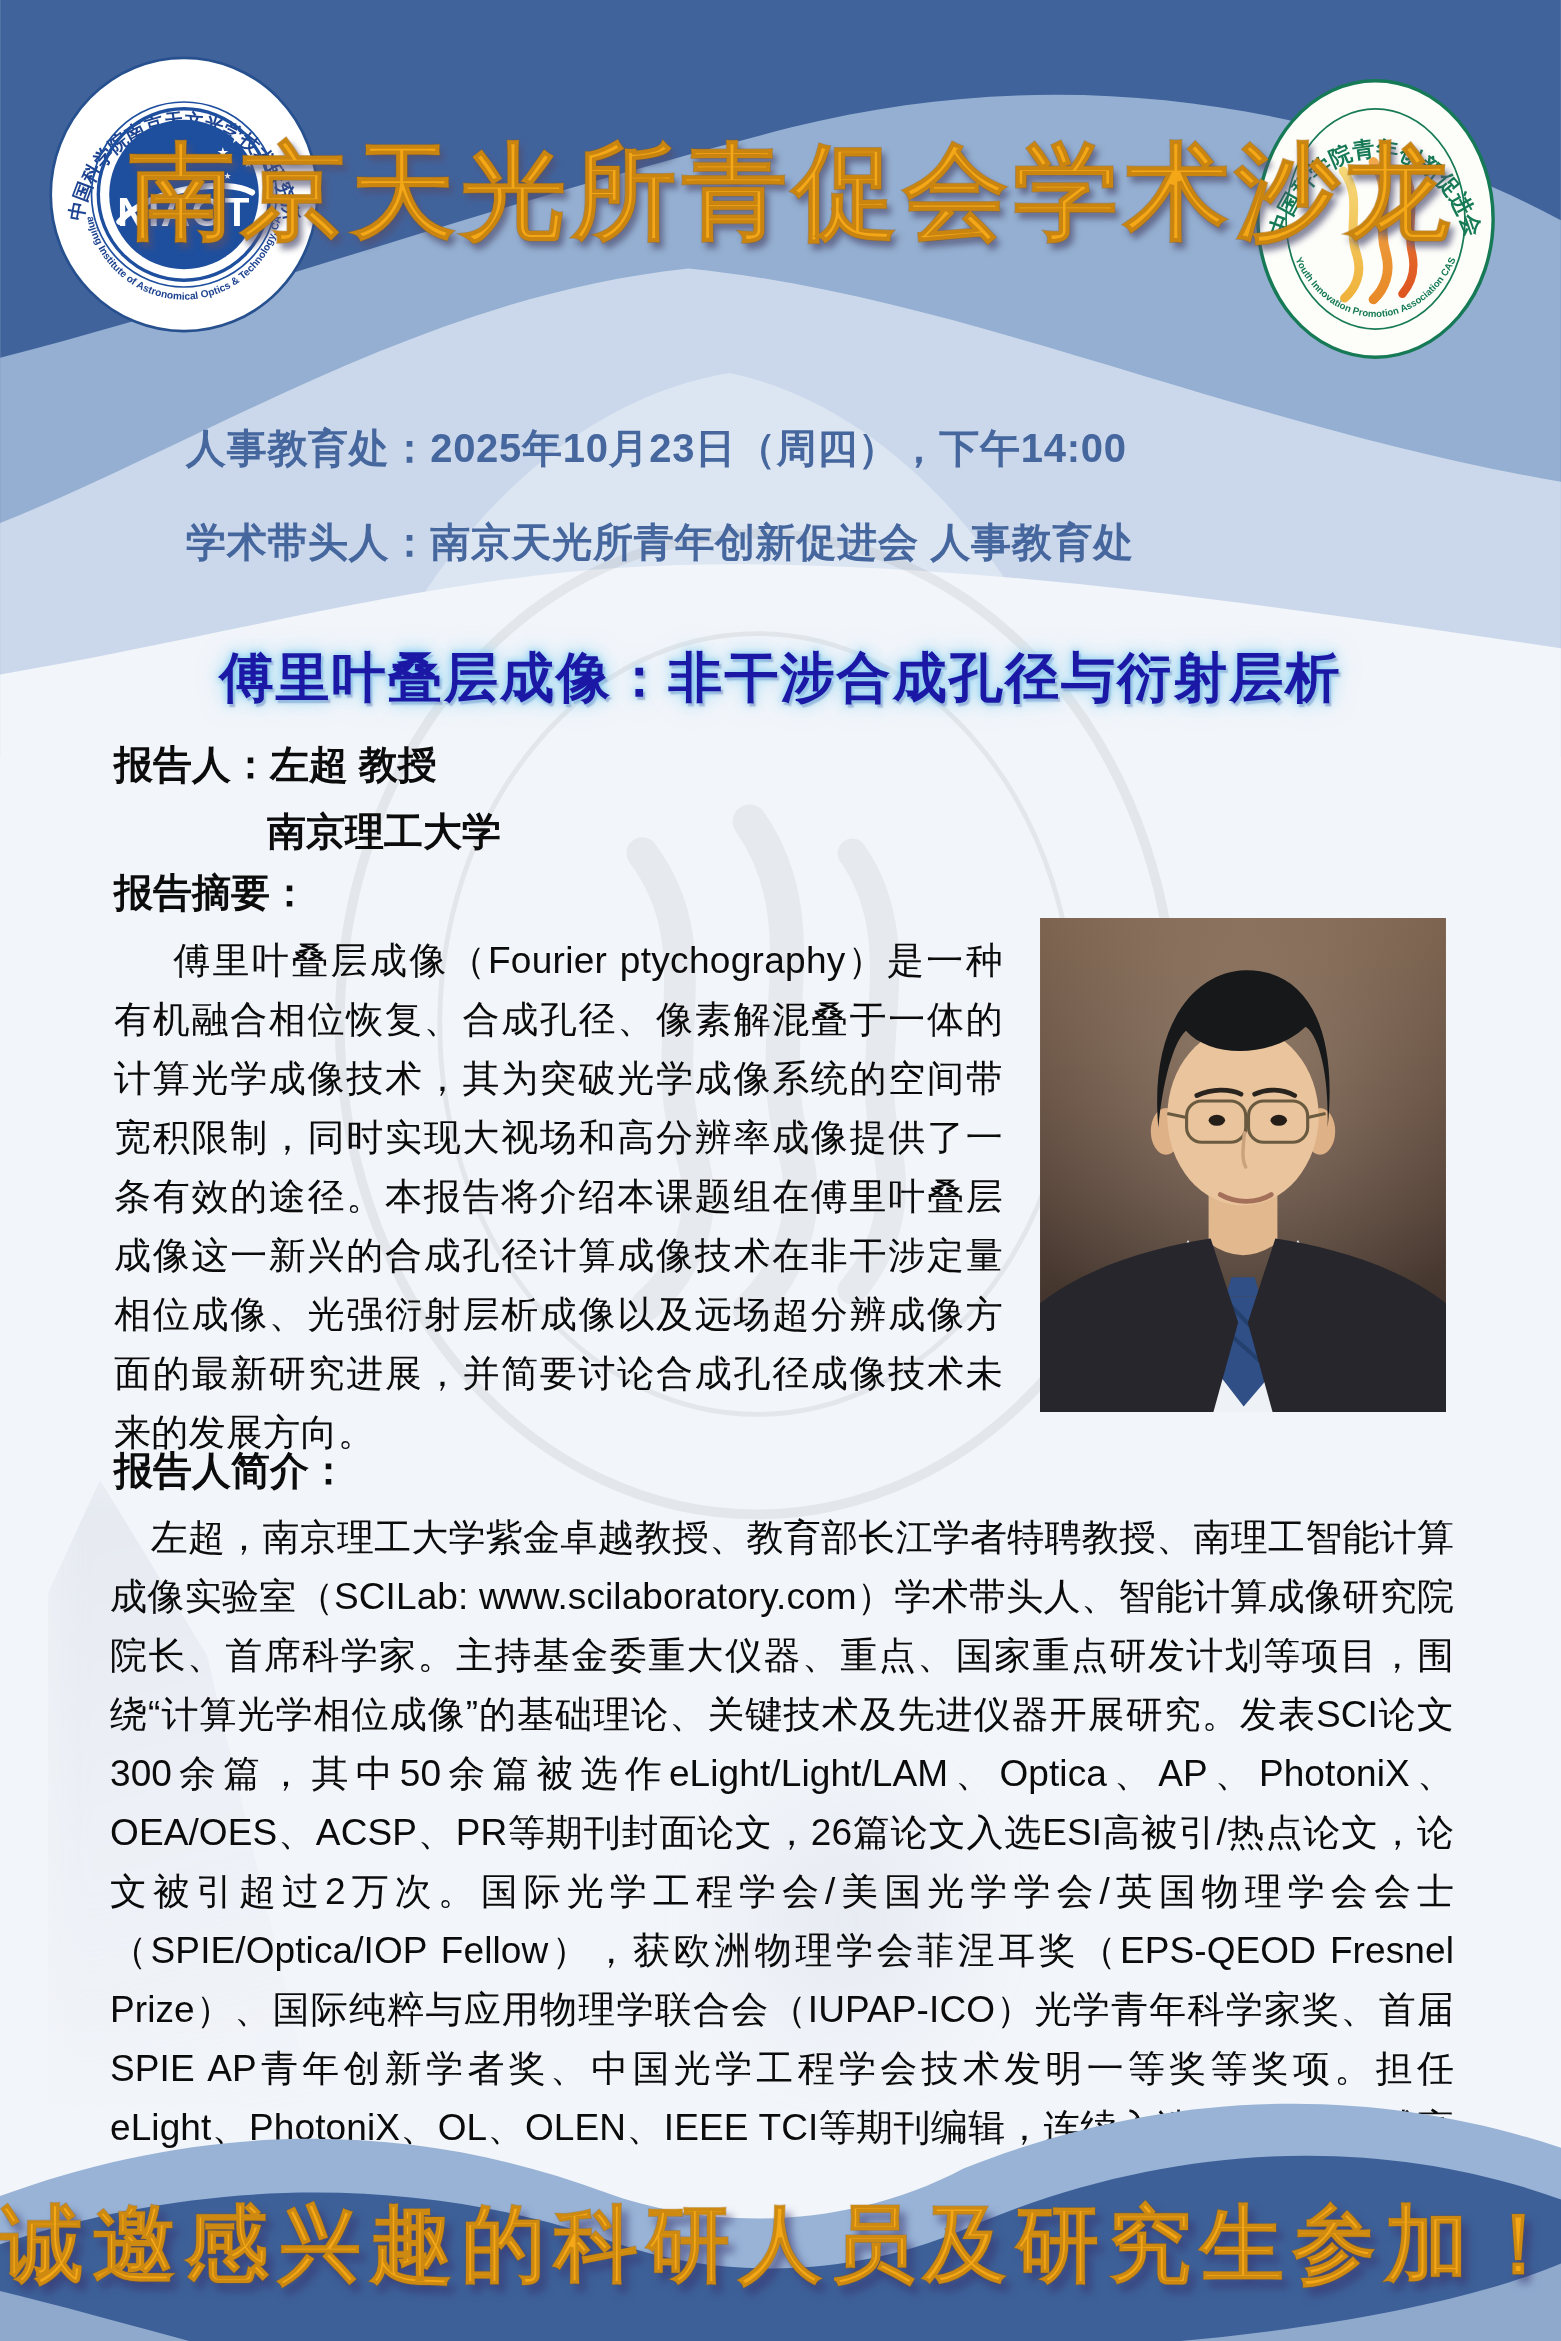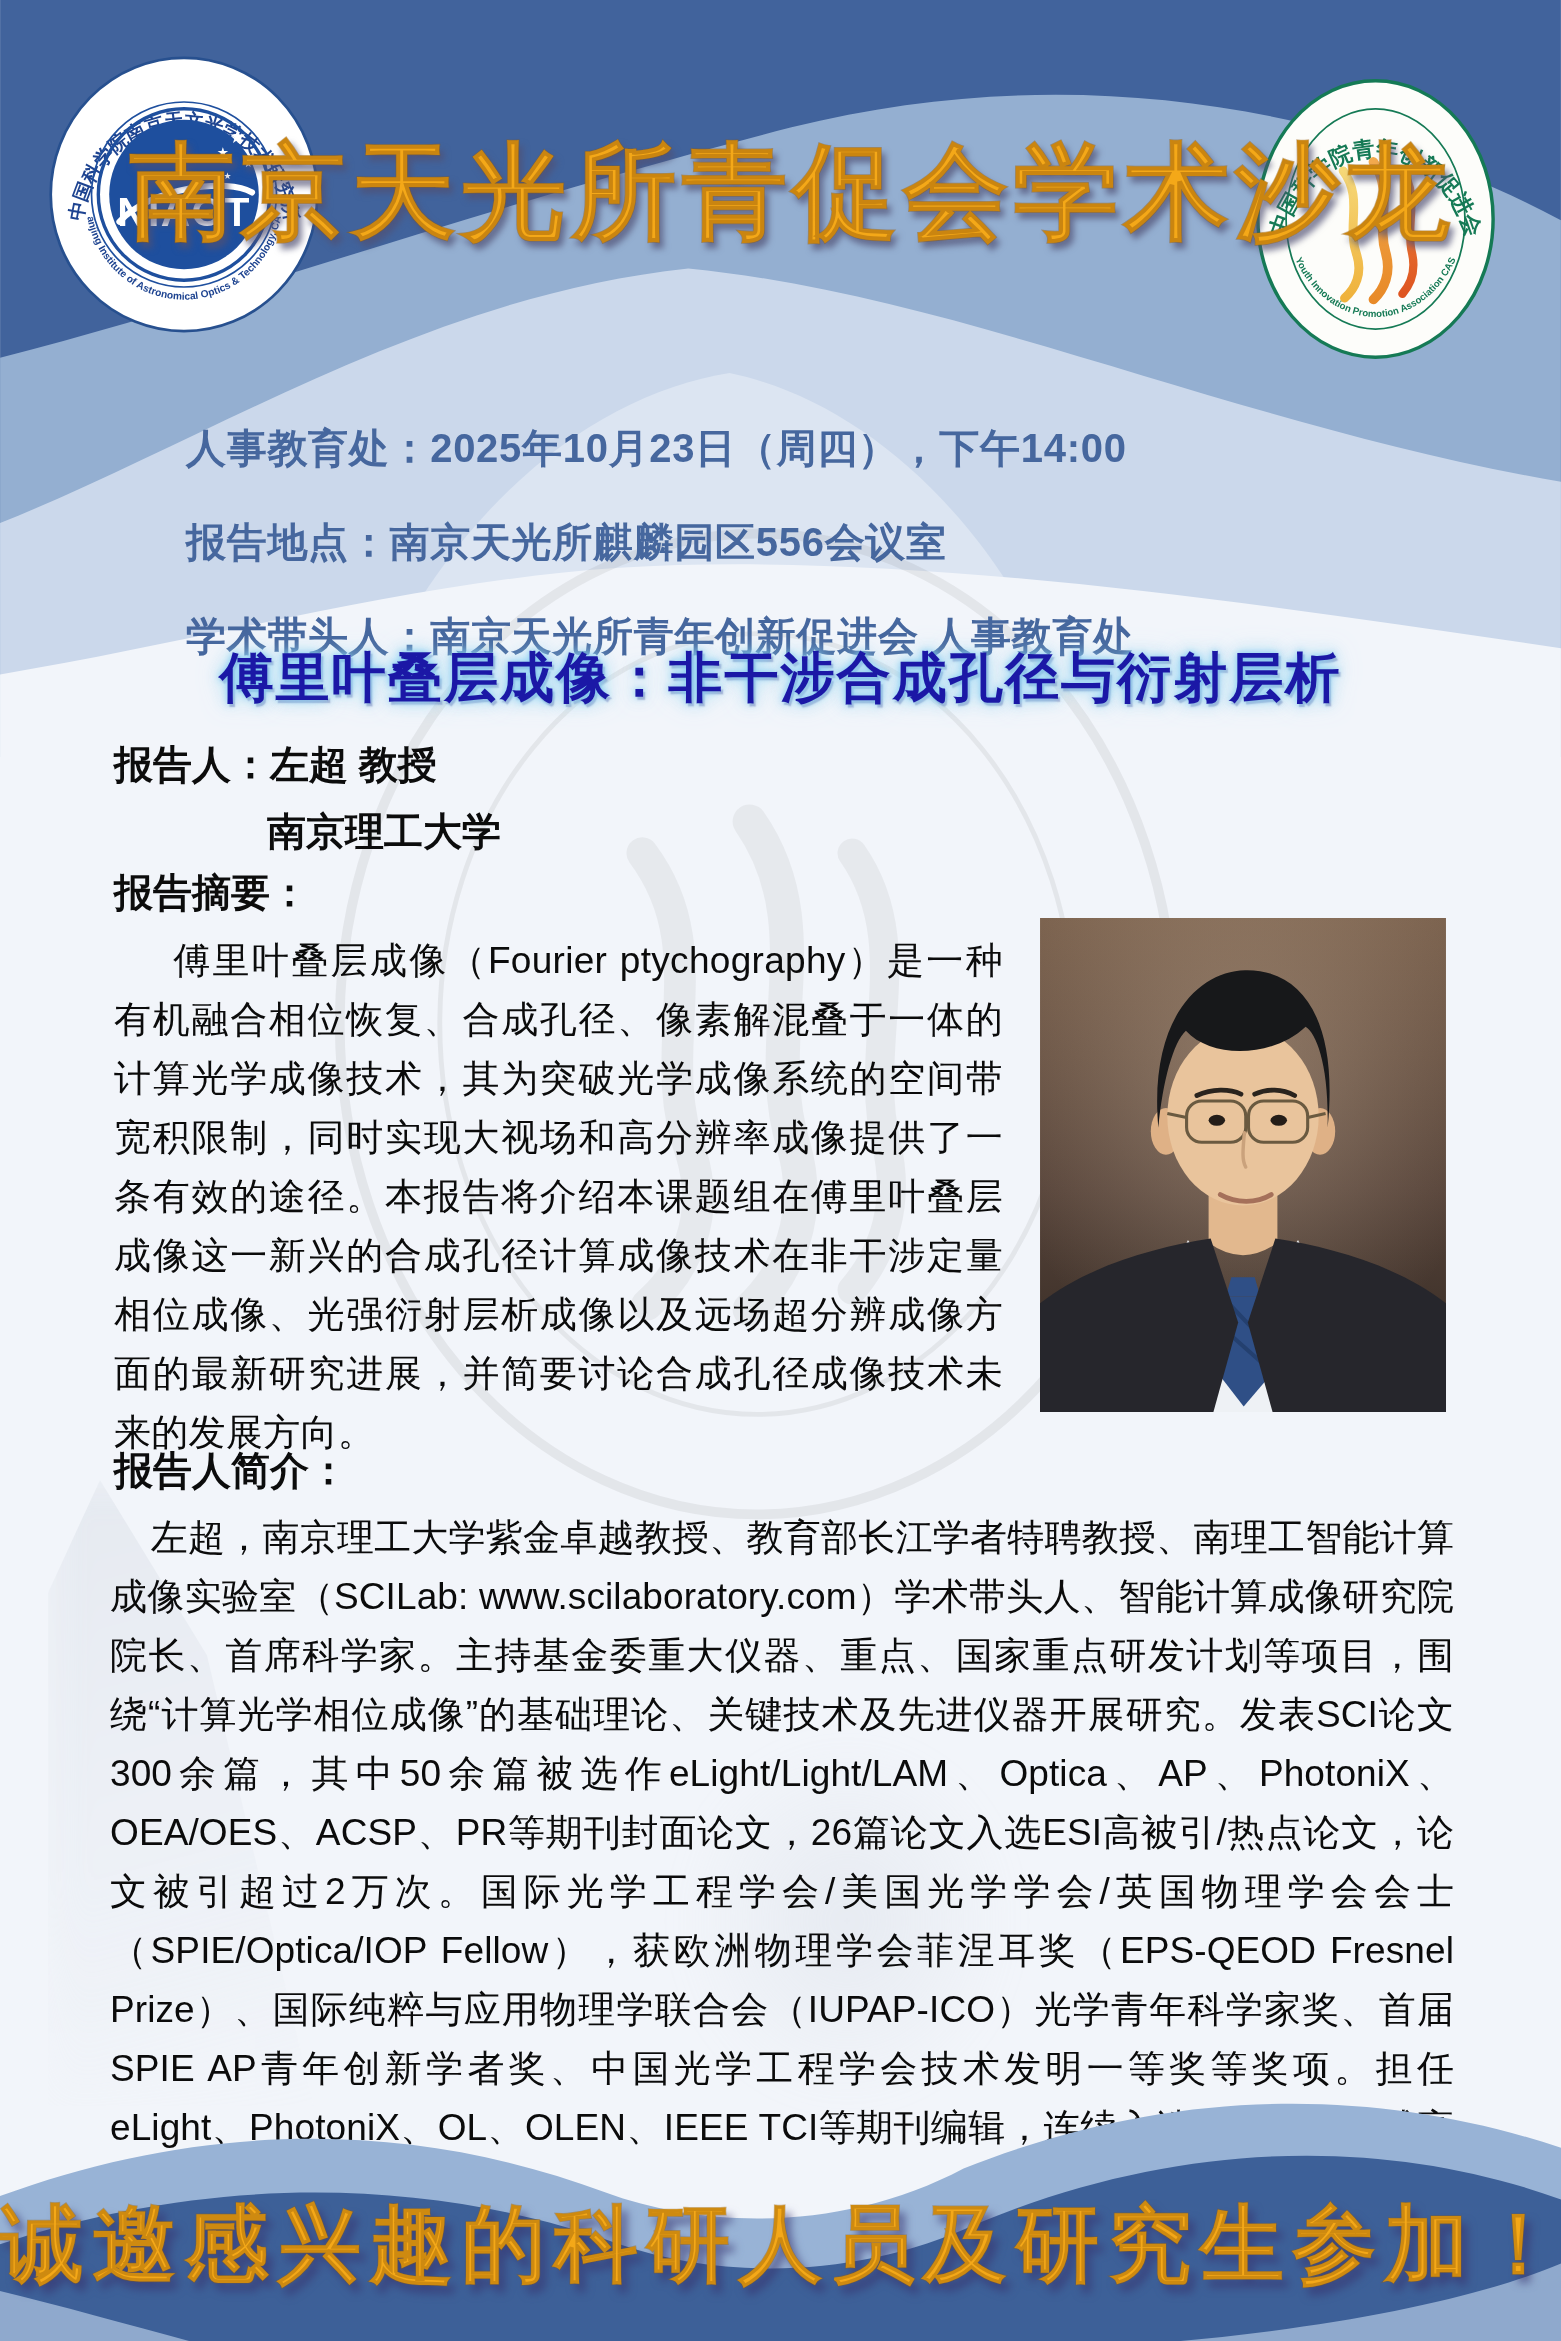--- a/index.html
+++ b/index.html
@@ -170,23 +170,20 @@
     </g>
   </svg>
 
   <div class="title-line1">南京天光所青促会学术沙龙</div>
 
   <div class="info-block">
     <div class="info-line">
       <span>人事教育处：</span><span>2025年10月23日（周四），下午14:00</span>
     </div>
     <div class="info-line">
-      <span>报告地点：</span><span>南京天光所麒麟园区556会议室</span>
-    </div>
-    <div class="info-line">
       <span>学术带头人：</span><span>南京天光所青年创新促进会 人事教育处</span>
     </div>
   </div>
 
   <div class="talk-title">傅里叶叠层成像：非干涉合成孔径与衍射层析</div>
 
   <div class="speaker-line">
     <span>报告人：</span><span>左超 教授</span>
   </div>
   <div class="affiliation">南京理工大学</div>

